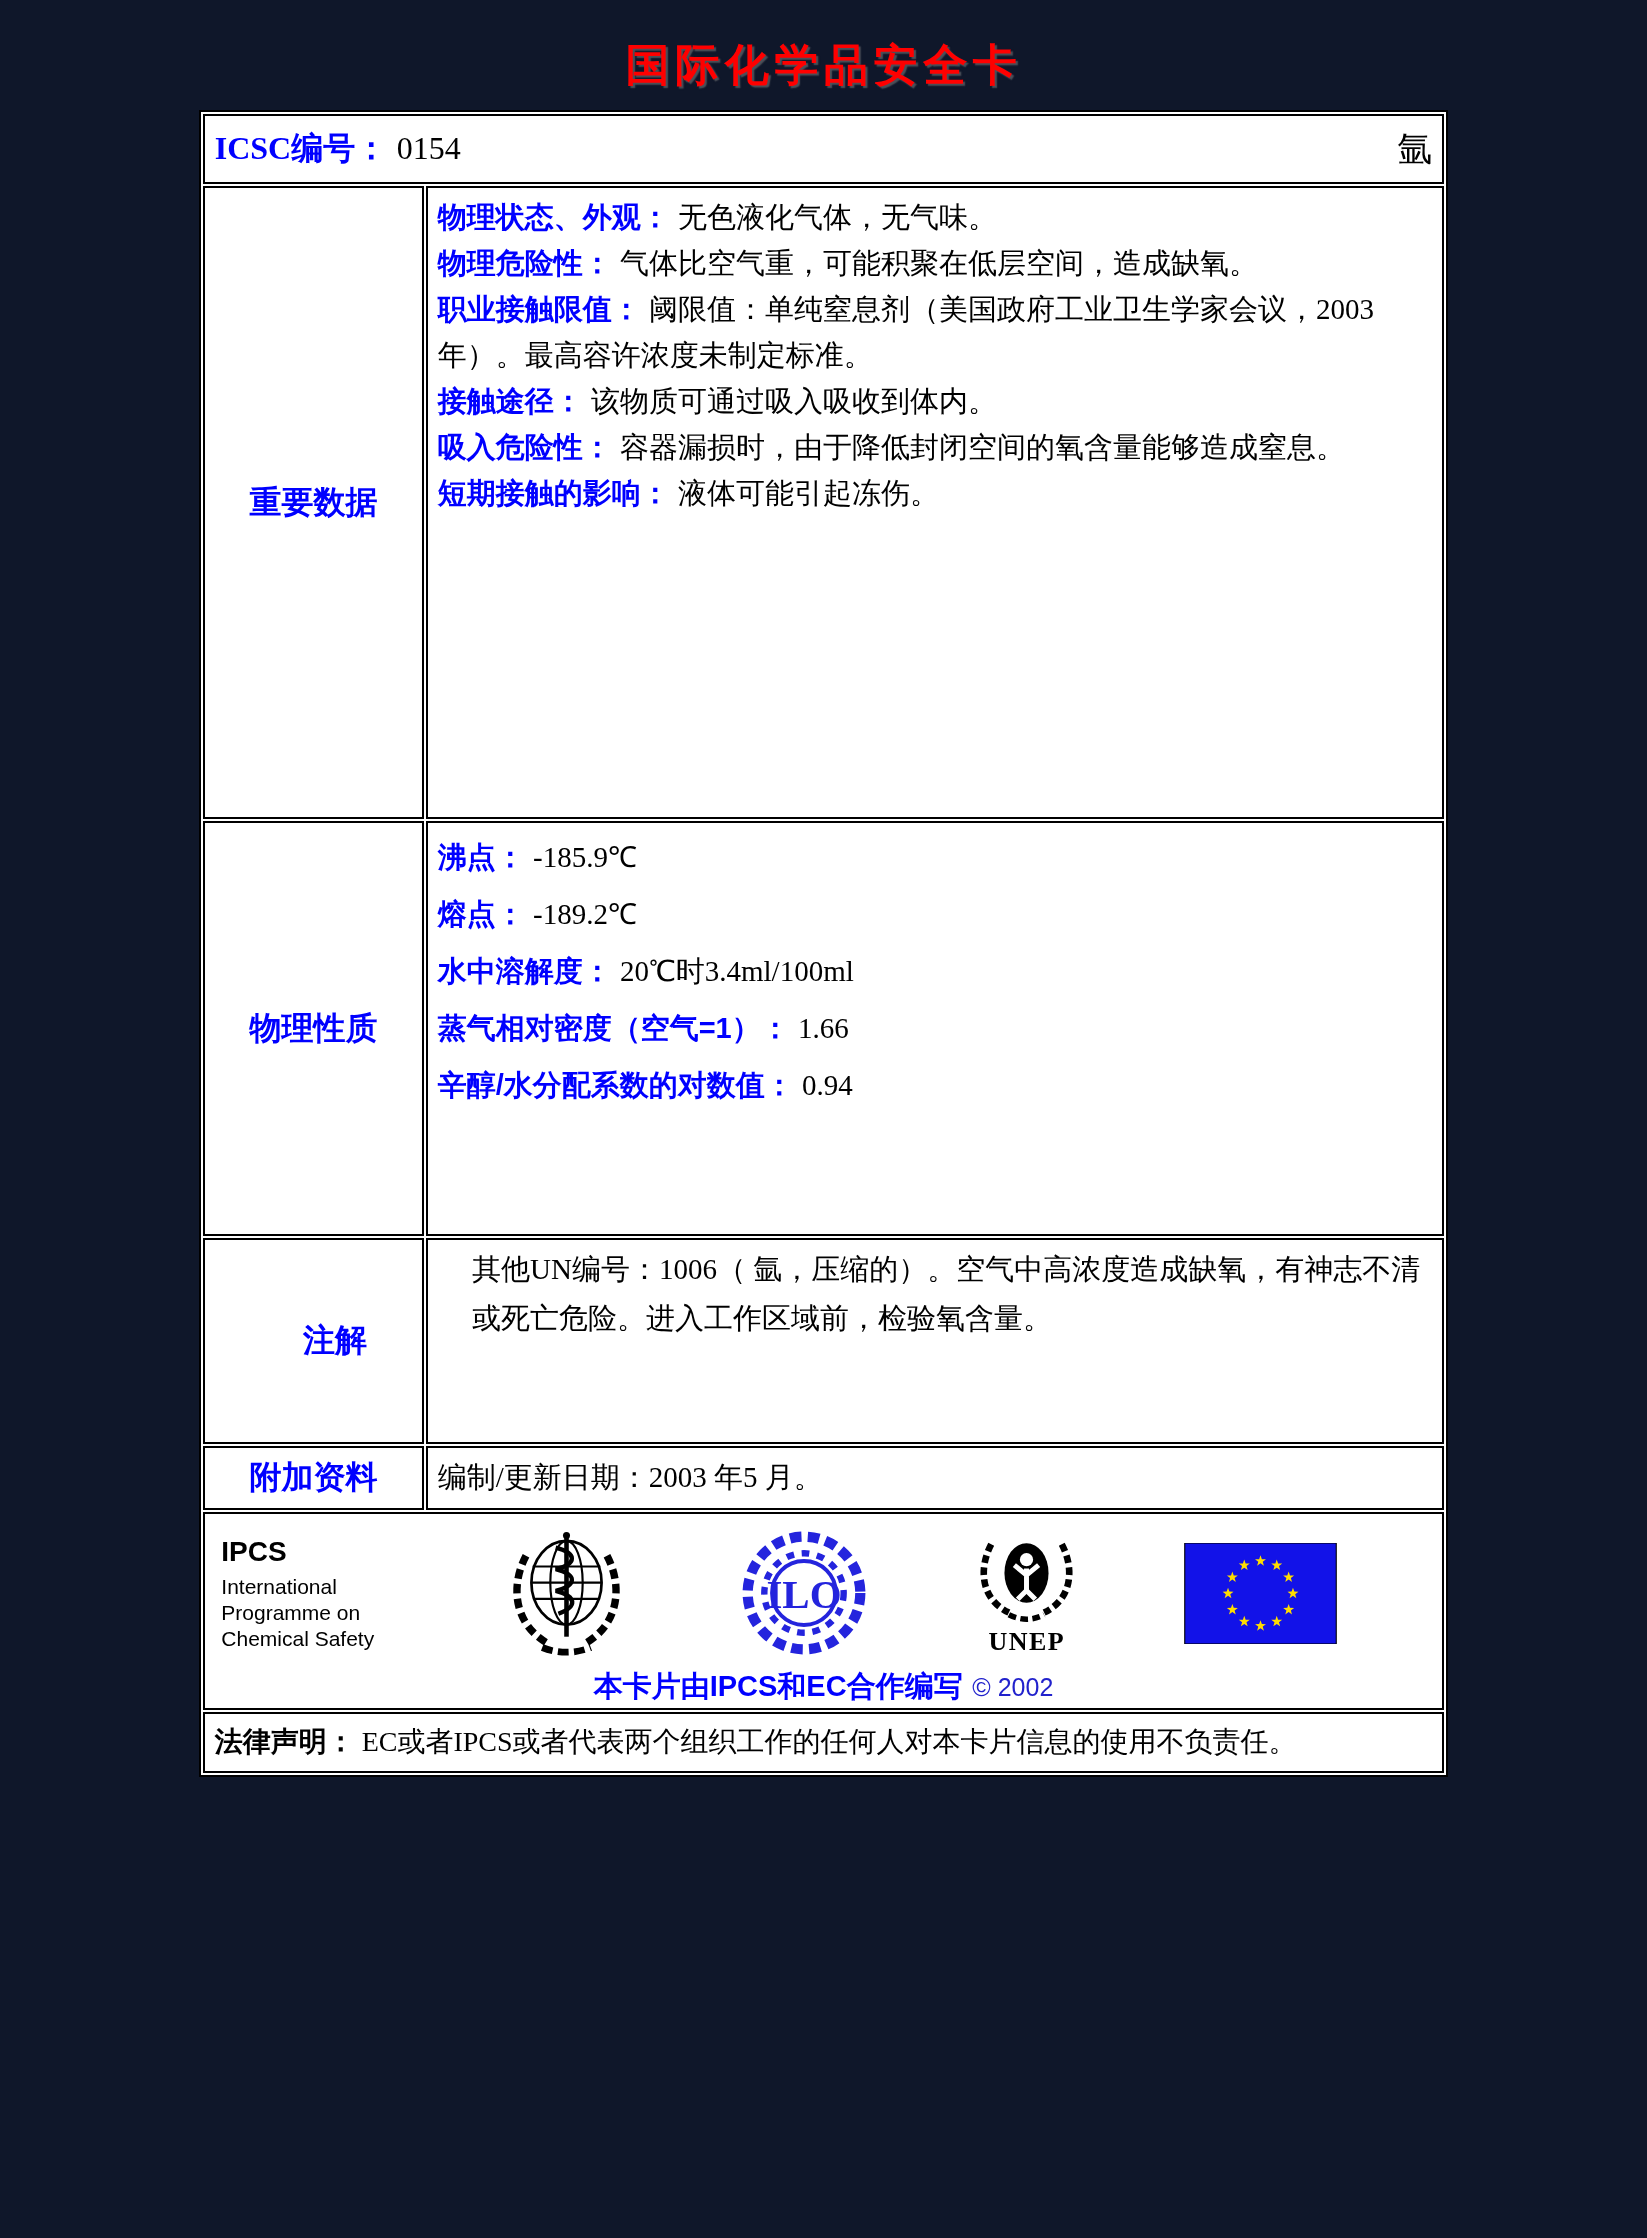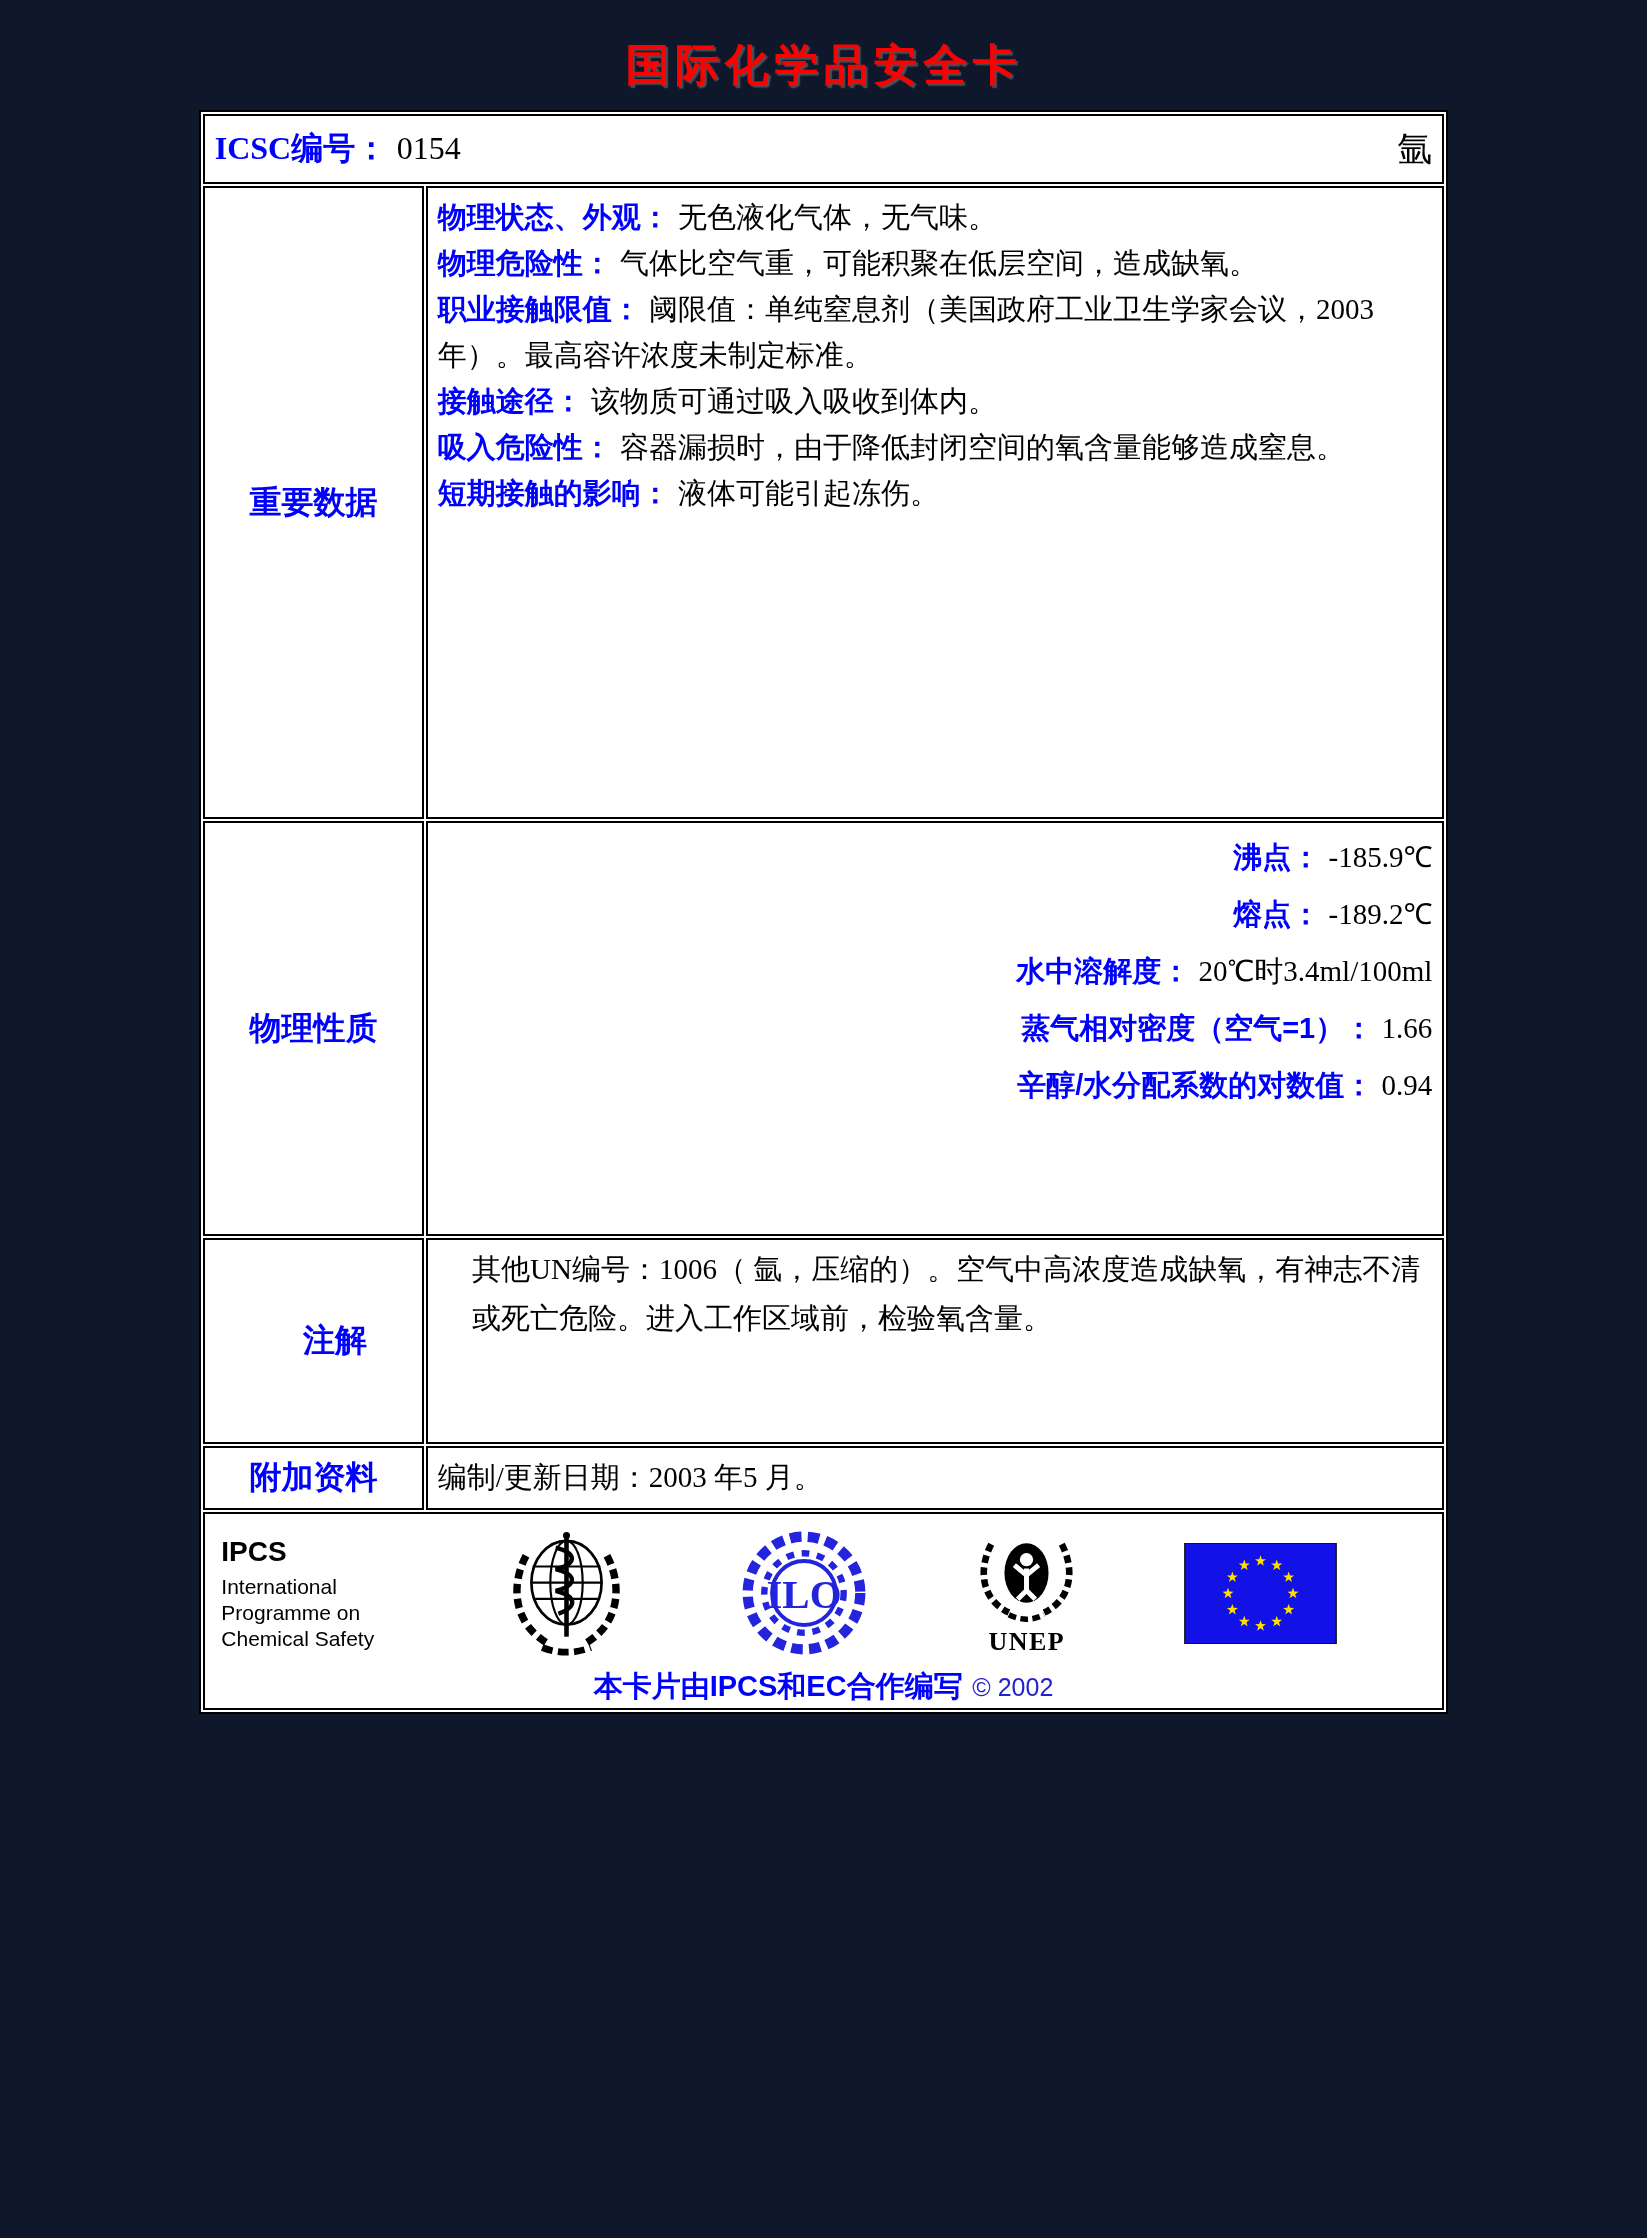--- a/index.html
+++ b/index.html
@@ -40,21 +40,21 @@
   .icsc-number { font-size:32px; margin-left:9.7px; }
   .chem-name { font-size:35px; }
   td.label-cell { width: 172px; text-align:center; vertical-align:middle; }
   .section-label {
     color:#0000ff; font-weight:bold; font-size:32px;
     font-family:"Liberation Sans", sans-serif;
   }
   td.content-cell { vertical-align: top; padding: 5.6px 9.7px; }
   td.content-cell.v-mid { vertical-align: middle; }
   .content-line { font-size:29px; line-height:46px; }
-  .spread .content-line { line-height: 57px; text-align: right; }
+  .spread .content-line { line-height: 57px; }
   .notes .content-line { line-height: 49px; }
   .blue-label {
     color:#0000ff; font-weight:bold;
     font-family:"Liberation Sans", sans-serif;
     margin-right: 8.3px;
   }
   .body-text { color:#000; font-family:"Liberation Serif", serif; }
 
   td.h-important { height: 618px; }
   td.h-physical  { height: 399px; }
@@ -222,17 +222,22 @@
               <use href="#eustar" x="82.5" y="31"></use>
             </svg>
           </span>
         </div>
         <div class="logo-caption">
           <span class="caption-text">本卡片由IPCS和EC合作编写</span><span class="caption-copy">© 2002</span>
         </div>
       </td>
     </tr>
 
+    <tr>
+      <td class="h-legal" colspan="2">
+        <span class="legal-label">法律声明：</span><span class="legal-text">EC或者IPCS或者代表两个组织工作的任何人对本卡片信息的使用不负责任。</span>
+      </td>
+    </tr>
   </tbody>
     </table>
 
 </div>
 
 
 </body></html>

